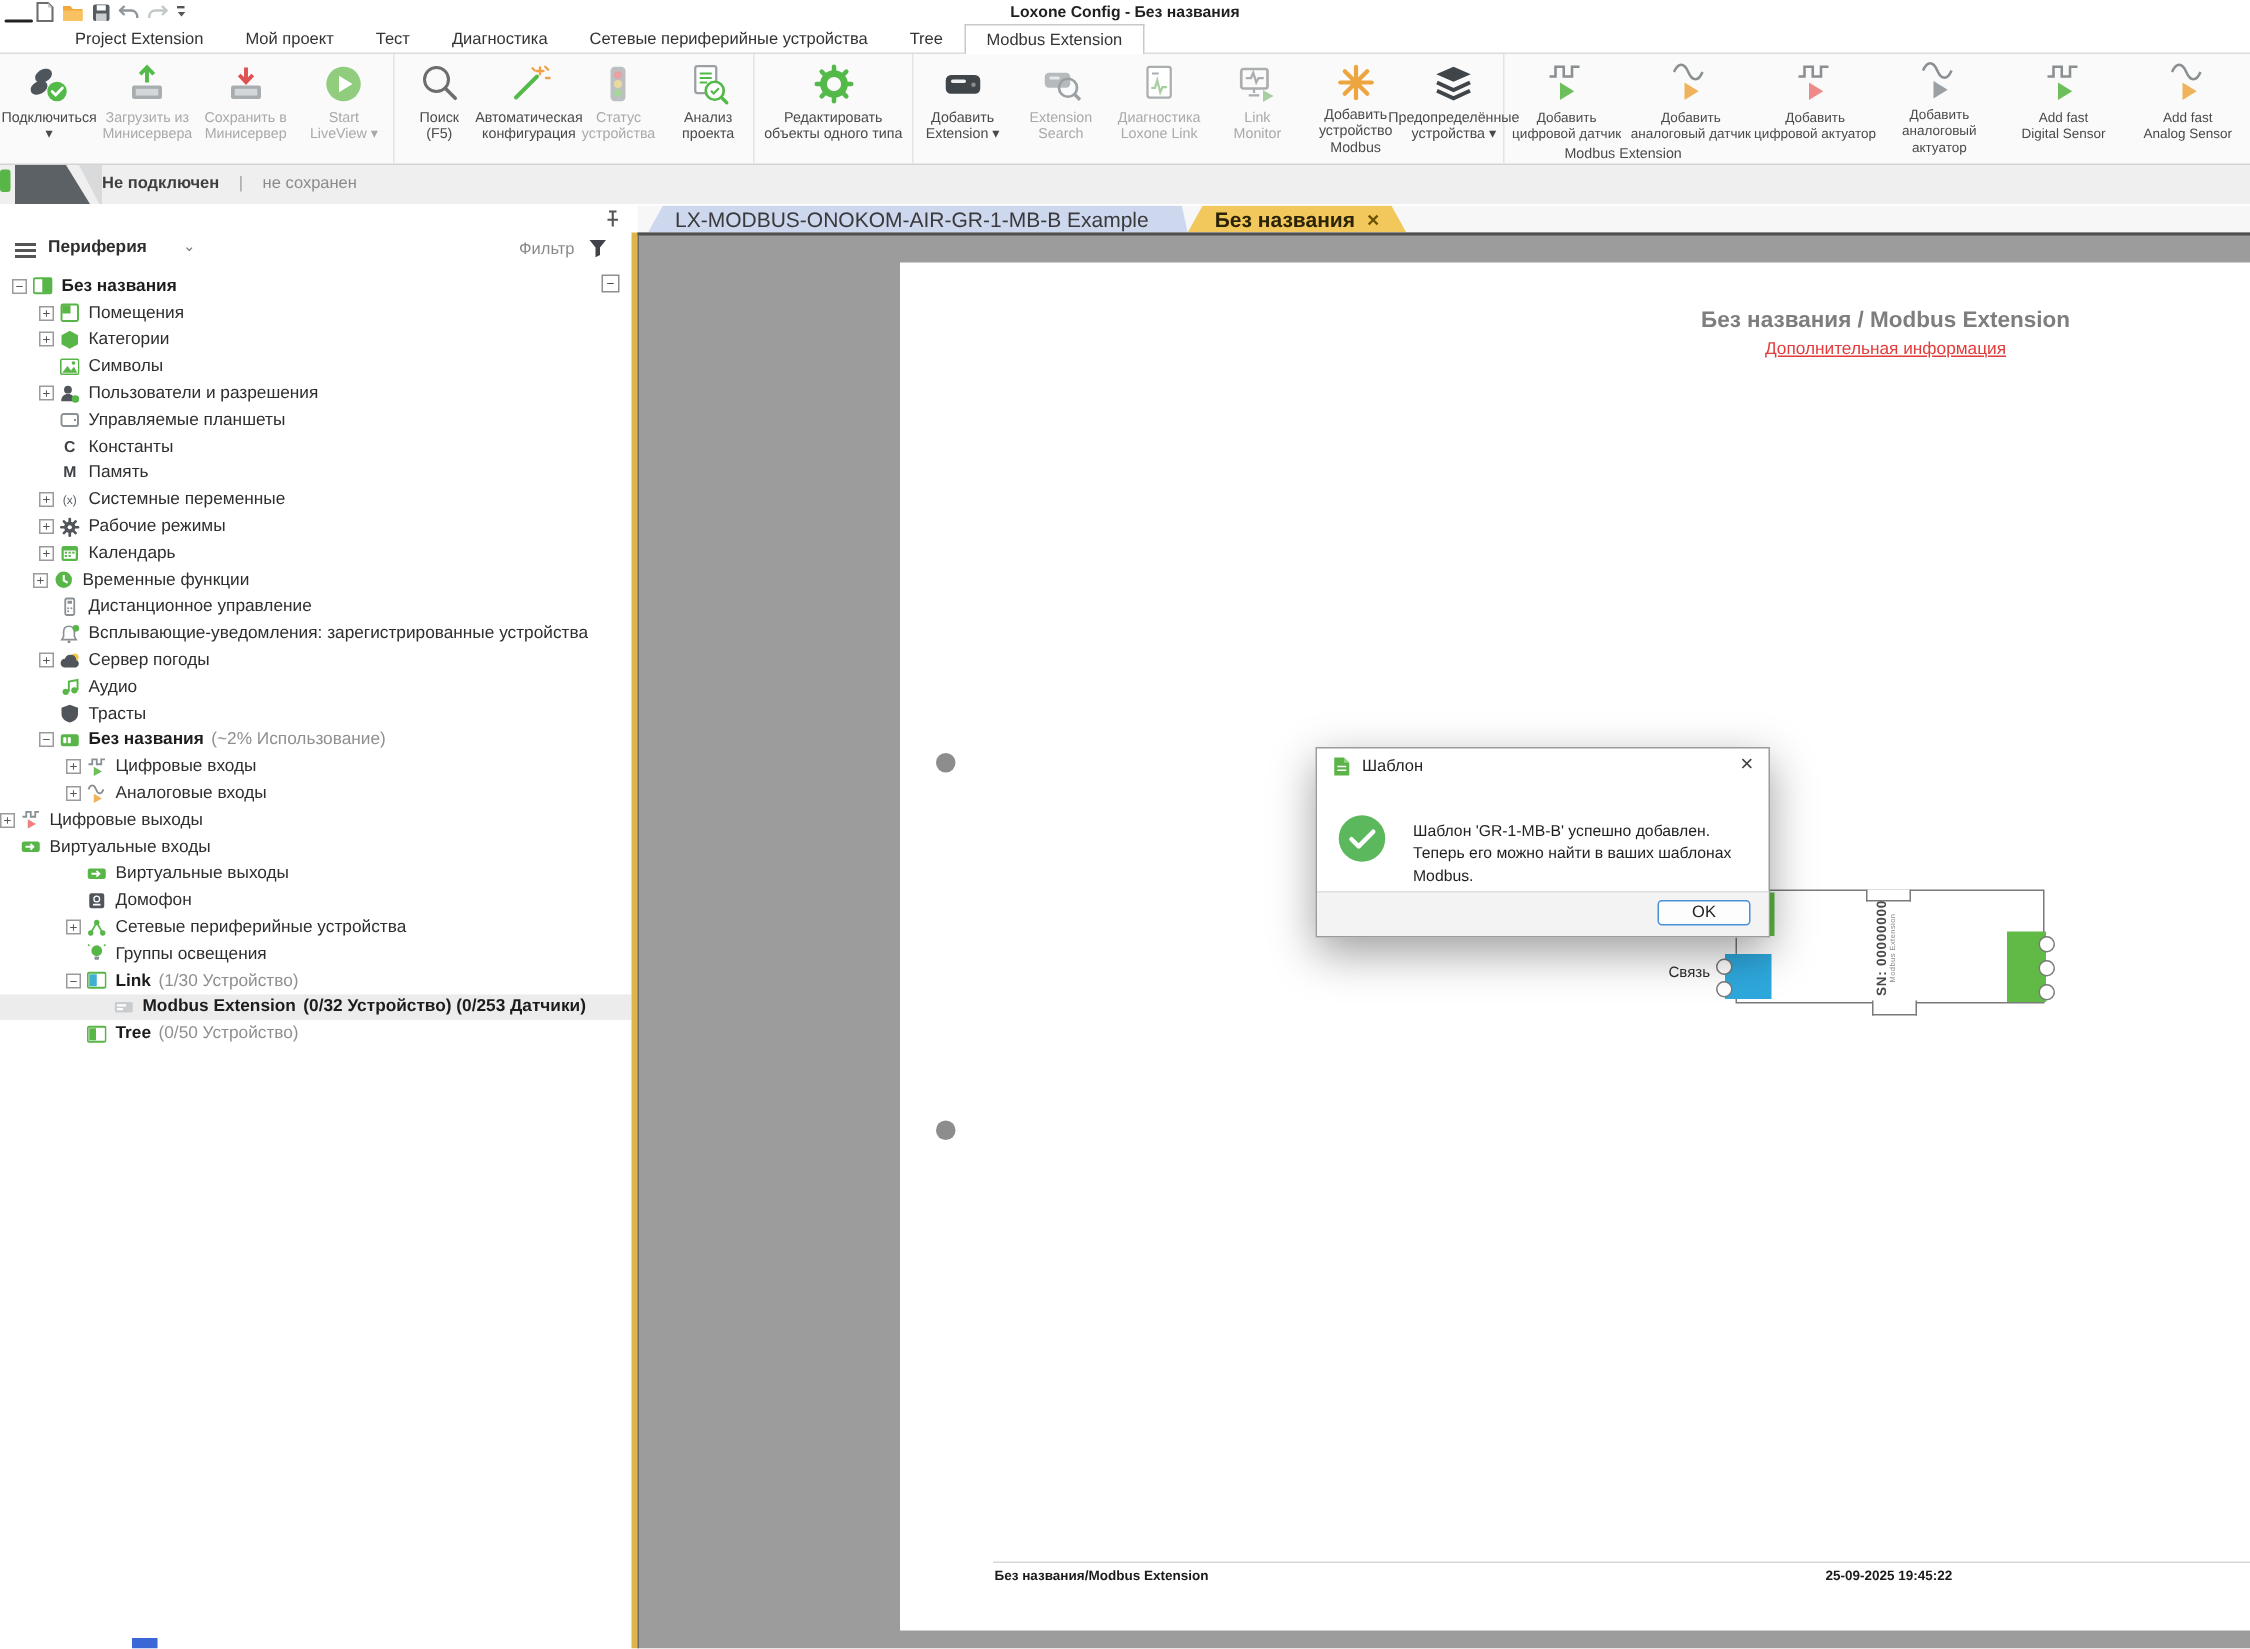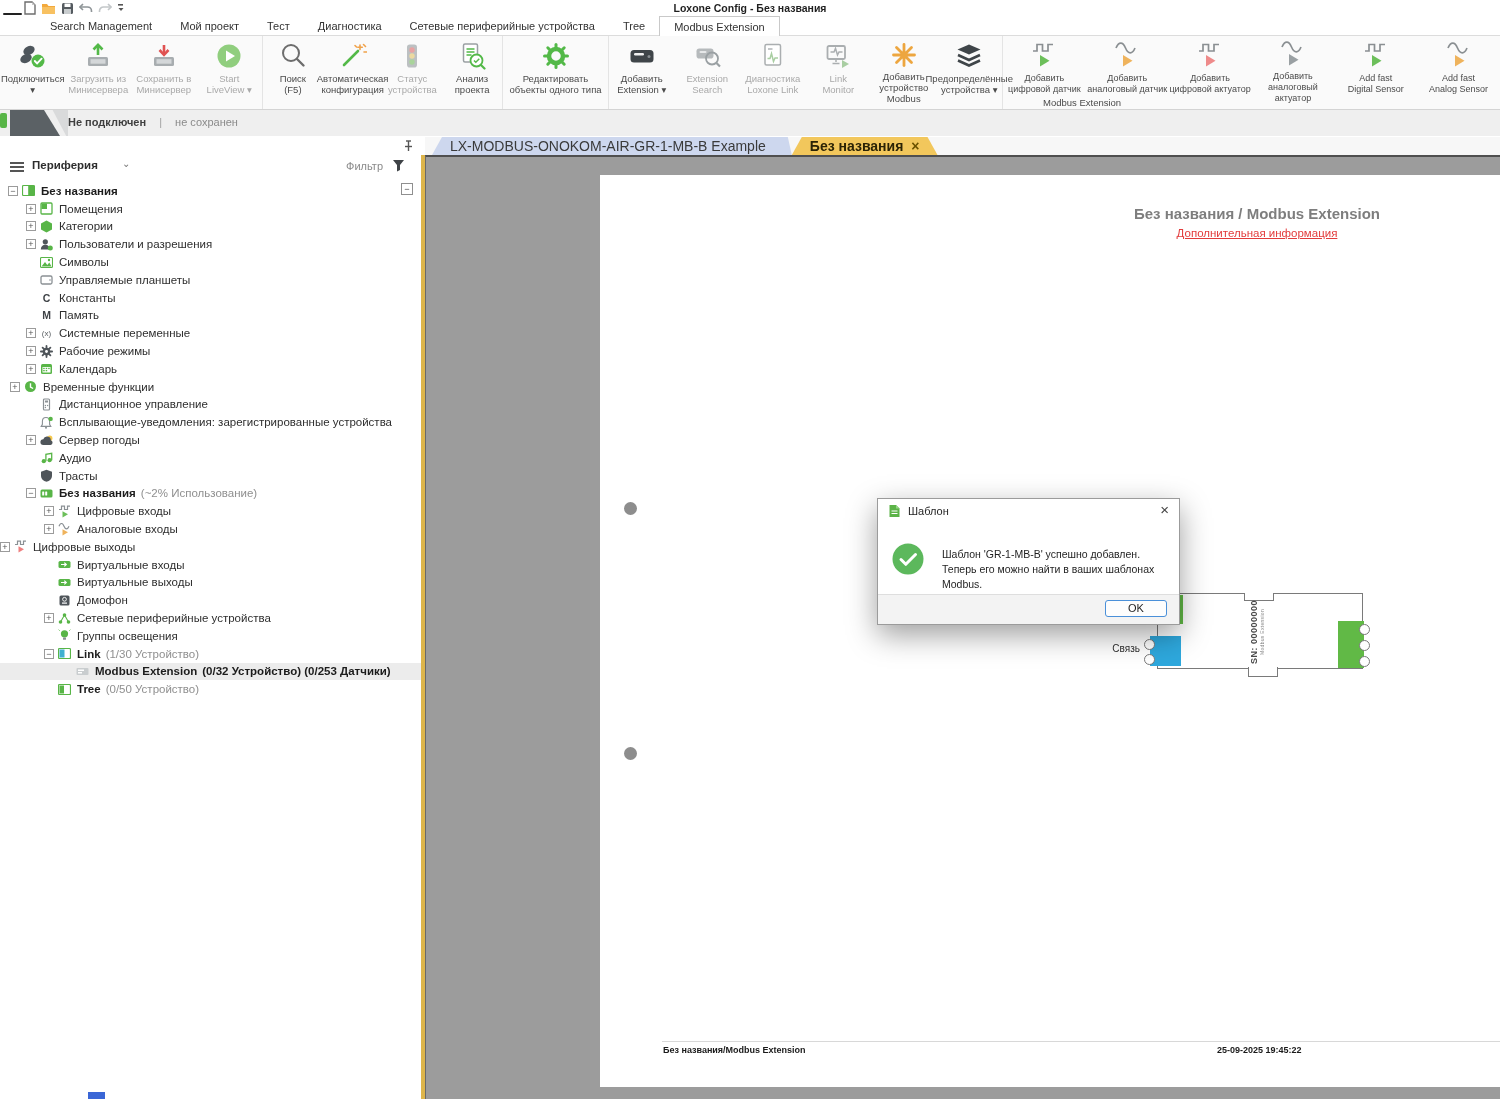--- a/index.html
+++ b/index.html
@@ -155,21 +155,21 @@
   </div>
   <div class="hamburger">
       <div></div>
       <div></div>
       <div></div>
     </div>
 
   <div class="menurow">
 
   <div class="mtab">
-        <span>Search Management</span>
+        <span>Project Extension</span>
       </div>
       <div class="mtab">
         <span>Мой проект</span>
       </div>
       <div class="mtab">
         <span>Тест</span>
       </div>
       <div class="mtab">
         <span>Диагностика</span>
       </div>
@@ -522,42 +522,42 @@
         <div class="trow exp-plus" style="padding-left: 26px;">
           <span class="expander"></span>
           <span class="ticon icon-slot">
             <svg width="13" height="13" viewBox="0 0 13 13">
               <polygon points="6.5,0.5 12,3.5 12,9.5 6.5,12.5 1,9.5 1,3.5" fill="#58b547"></polygon>
             </svg>
           </span>
           <span class="tlabel">Категории</span>
           <span class="suffix"></span>
         </div>
+        <div class="trow exp-none" style="padding-left: 26px;">
+          <span class="expander"></span>
+          <span class="ticon icon-slot">
+            <svg width="13" height="13" viewBox="0 0 13 13">
+              <rect x="0.5" y="1.5" width="12" height="10" rx="1" fill="#fff" stroke="#58b547" stroke-width="1.1"></rect>
+              <path d="M1.5 10.5 L5 6 7.3 9 9.3 6.5 11.5 10.5 Z" fill="#58b547"></path>
+              <circle cx="9" cy="4" r="1.2" fill="#58b547"></circle>
+            </svg>
+          </span>
+          <span class="tlabel">Символы</span>
+          <span class="suffix"></span>
+        </div>
         <div class="trow exp-plus" style="padding-left: 26px;">
           <span class="expander"></span>
           <span class="ticon icon-slot">
             <svg width="13" height="13" viewBox="0 0 13 13">
               <circle cx="5.3" cy="3.8" r="2.6" fill="#4f555a"></circle>
               <path d="M0.8 11.5 c0-3.2 2-4.8 4.5-4.8 s4.5 1.6 4.5 4.8 z" fill="#4f555a"></path>
               <circle cx="10.3" cy="10" r="2.5" fill="#58b547"></circle>
             </svg>
           </span>
           <span class="tlabel">Пользователи и разрешения</span>
-          <span class="suffix"></span>
-        </div>
-        <div class="trow exp-none" style="padding-left: 26px;">
-          <span class="expander"></span>
-          <span class="ticon icon-slot">
-            <svg width="13" height="13" viewBox="0 0 13 13">
-              <rect x="0.5" y="1.5" width="12" height="10" rx="1" fill="#fff" stroke="#58b547" stroke-width="1.1"></rect>
-              <path d="M1.5 10.5 L5 6 7.3 9 9.3 6.5 11.5 10.5 Z" fill="#58b547"></path>
-              <circle cx="9" cy="4" r="1.2" fill="#58b547"></circle>
-            </svg>
-          </span>
-          <span class="tlabel">Символы</span>
           <span class="suffix"></span>
         </div>
         <div class="trow exp-none" style="padding-left: 26px;">
           <span class="expander"></span>
           <span class="ticon icon-slot">
             <svg width="13" height="13" viewBox="0 0 13 13">
               <rect x="1" y="3" width="11" height="8" rx="1.5" fill="#fff" stroke="#8a9094" stroke-width="1.3"></rect>
               <circle cx="10" cy="7" r="0.8" fill="#8a9094"></circle>
             </svg>
           </span>
@@ -620,21 +620,21 @@
                 <rect x="5.7" y="5.8" width="1.5" height="1.3"></rect>
                 <rect x="8.2" y="5.8" width="1.5" height="1.3"></rect>
                 <rect x="3.2" y="8" width="1.5" height="1.3"></rect>
                 <rect x="5.7" y="8" width="1.5" height="1.3"></rect>
               </g>
             </svg>
           </span>
           <span class="tlabel">Календарь</span>
           <span class="suffix"></span>
         </div>
-        <div class="trow exp-plus" style="padding-left: 10px;">
+        <div class="trow exp-plus" style="padding-left: 22px;">
           <span class="expander"></span>
           <span class="ticon icon-slot">
             <svg width="13" height="13" viewBox="0 0 13 13">
               <circle cx="6.5" cy="6.5" r="5.5" fill="#58b547"></circle>
               <path d="M6.5 3.3 V7 l2.6 1.5" stroke="#fff" stroke-width="1.4" fill="none"></path>
             </svg>
           </span>
           <span class="tlabel">Временные функции</span>
           <span class="suffix"></span>
         </div>
@@ -737,21 +737,21 @@
           <span class="expander"></span>
           <span class="ticon icon-slot">
             <svg width="13" height="13" viewBox="0 0 13 13">
               <path d="M1 4.5 h2.5 V1.2 h3 v3.3 h3 V1.2 h2.5" fill="none" stroke="#8a9094" stroke-width="1.2"></path>
               <path d="M4.5 6.2 l5.5 3.1 -5.5 3.1 z" fill="#ee7f7f"></path>
             </svg>
           </span>
           <span class="tlabel">Цифровые выходы</span>
           <span class="suffix"></span>
         </div>
-        <div class="trow exp-none" style="padding-left: 44px;">
+        <div class="trow exp-none" style="">
           <span class="expander"></span>
           <span class="ticon icon-slot">
             <svg width="13" height="13" viewBox="0 0 13 13">
               <rect x="0.5" y="3" width="12" height="7" rx="1.5" fill="#58b547"></rect>
               <path d="M3 6.5 h5 M6.3 4.6 l2 1.9 -2 1.9" stroke="#fff" stroke-width="1.2" fill="none"></path>
             </svg>
           </span>
           <span class="tlabel">Виртуальные входы</span>
           <span class="suffix"></span>
         </div>

